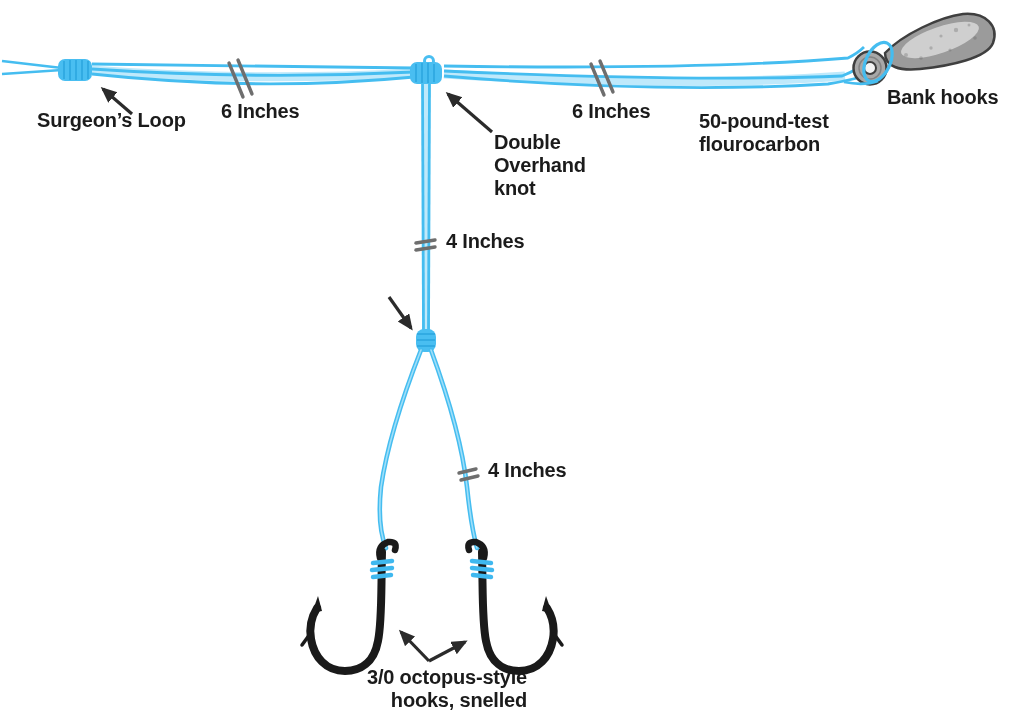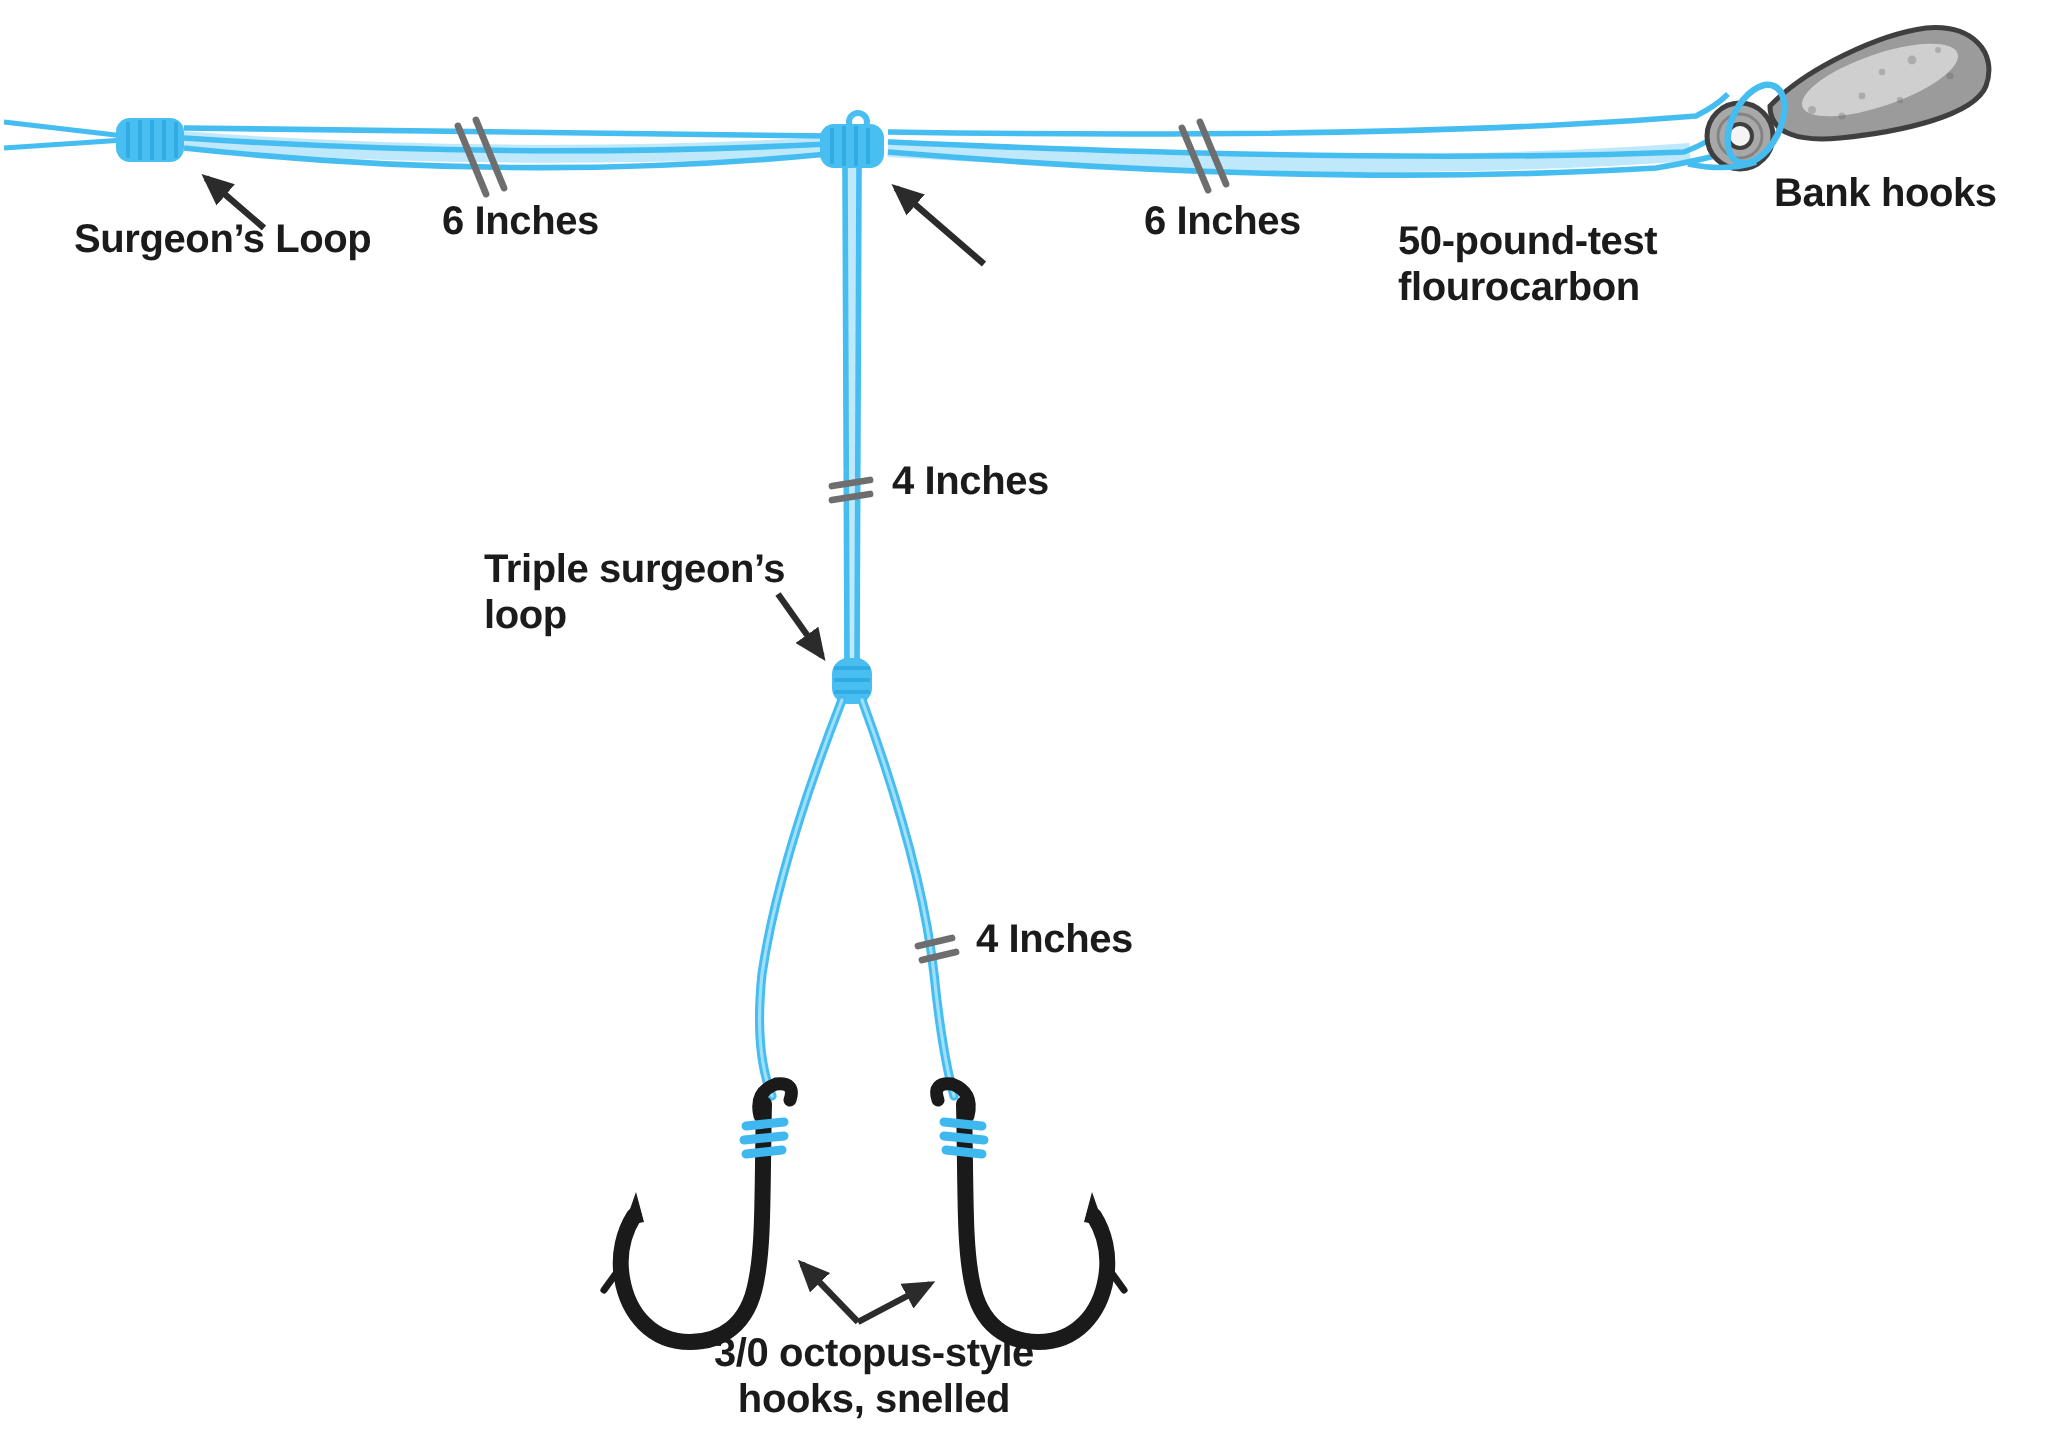--- a/index.html
+++ b/index.html
@@ -6,21 +6,21 @@
   .stage{
     position:relative;width:1024px;height:722px;background:#ffffff;overflow:hidden;
     font-family:"Liberation Sans", sans-serif;
   }
   .stage svg{position:absolute;left:0;top:0;}
   .lbl{
     position:absolute;
     font-weight:700;font-size:20px;line-height:23px;letter-spacing:-.2px;
     color:#1b1b1b;white-space:pre-line;
   }
-  .lbl.center{text-align:center;}
+  .lbl.center{text-align:right;}
 </style>
 </head>
 <body>
 
 <div class="stage">
 
   <svg width="1024" height="722" viewBox="0 0 1024 722">
     <defs>
       <marker id="ah" markerUnits="userSpaceOnUse" markerWidth="18" markerHeight="16" refX="13" refY="7" orient="auto">
         <path d="M0,0 L16,7 L0,14 Z" fill="#2b2b2b"></path>
@@ -154,24 +154,25 @@
       <path d="M 132 114 L 103 89" marker-end="url(#ah)"></path>
       <path d="M 492 132 L 448 94" marker-end="url(#ah)"></path>
       <path d="M 389 297 L 411 328" marker-end="url(#ah)"></path>
       <path d="M 429 661 L 401 632" marker-end="url(#ah)"></path>
       <path d="M 429 661 L 465 642" marker-end="url(#ah)"></path>
     </g>
   </svg>
 
   <div class="lbl" style="left:37px;  top:109px;">Surgeon’s Loop</div>
   <div class="lbl" style="left:221px; top:100px;">6 Inches</div>
+  <div class="lbl" style="left:494px; top:131px;">Double
+Overhand
+knot</div>
   <div class="lbl" style="left:572px; top:100px;">6 Inches</div>
   <div class="lbl" style="left:699px; top:96px;margin-top:14px;">50-pound-test
 flourocarbon</div>
   <div class="lbl" style="left:887px; top:86px;">Bank hooks</div>
   <div class="lbl" style="left:446px; top:230px;">4 Inches</div>
-  <div class="lbl" style="left:242px; top:274px;">Triple surgeon’s
-loop</div>
   <div class="lbl" style="left:488px; top:459px;">4 Inches</div>
   <div class="lbl center" style="left:347px; top:666px; width:180px;">3/0 octopus-style
 hooks, snelled</div>
 
 </div>
 
 </body></html>

